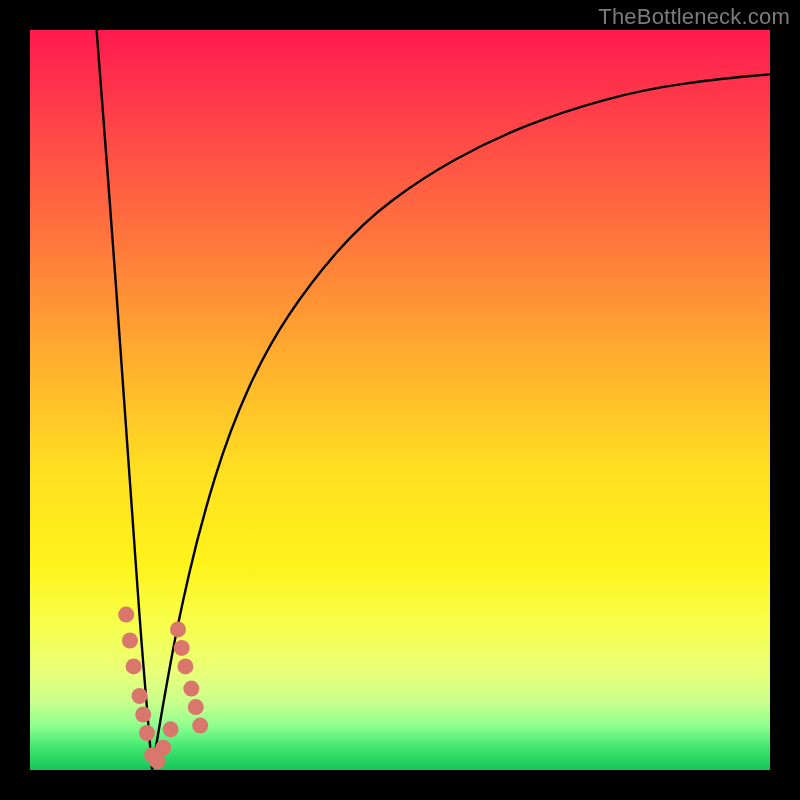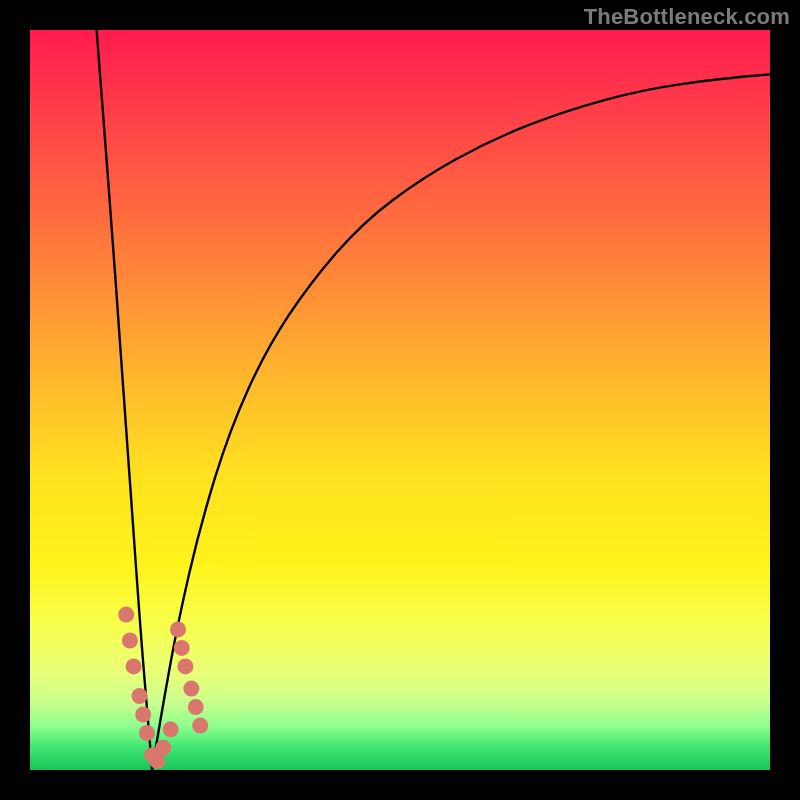--- a/index.html
+++ b/index.html
@@ -22,21 +22,21 @@
     top: 30px;
     width: 740px;
     height: 740px;
   }
   .watermark {
     position: absolute;
     top: 4px;
     right: 10px;
     color: #7b7b7b;
     font-size: 22px;
-    font-weight: 700;
+    font-weight: 400;
     letter-spacing: 0.2px;
   }
 </style>
 </head>
 <body>
 
 <div class="frame">
   <div class="watermark">TheBottleneck.com</div>
 
   <svg class="plot" viewBox="0 0 740 740" preserveAspectRatio="none">

